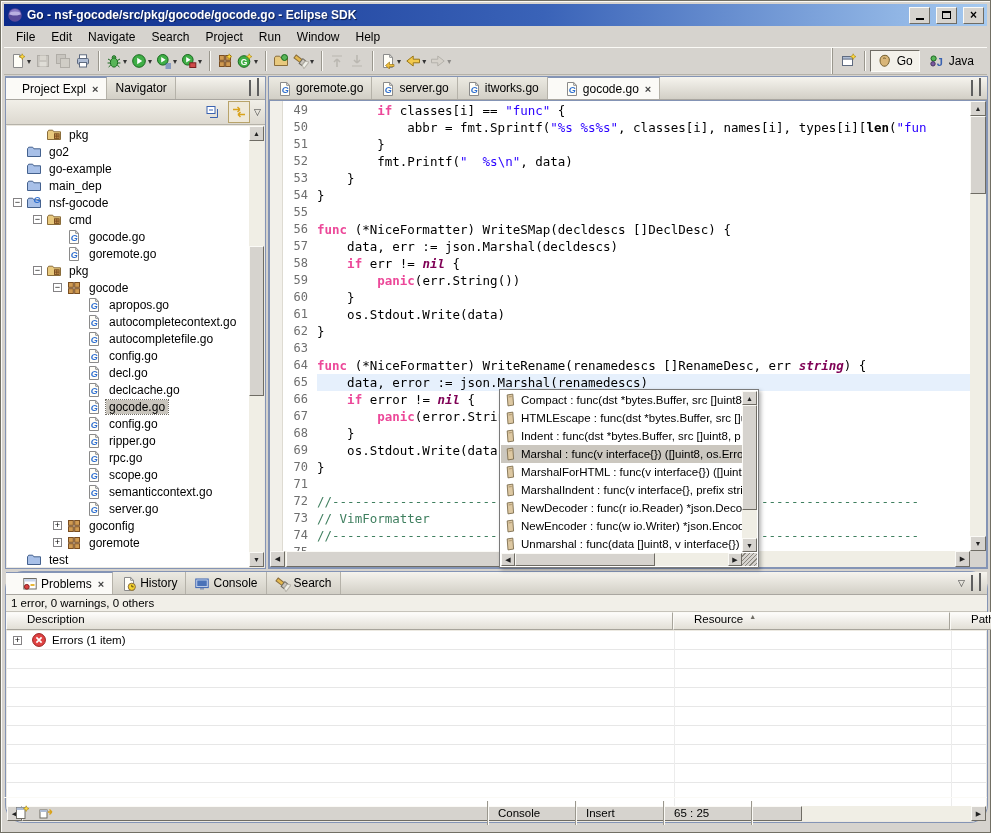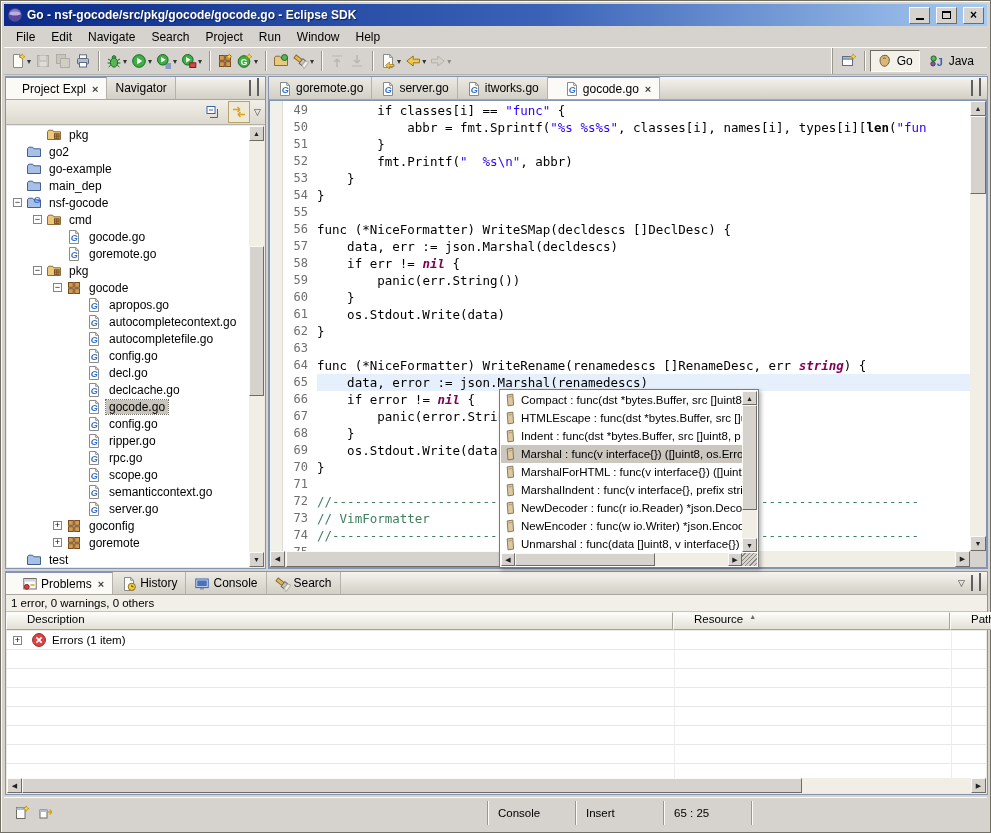--- a/index.html
+++ b/index.html
@@ -59,21 +59,21 @@
   .sb-corner{position:absolute;right:0;bottom:0;width:16px;height:16px;background:#d6d3ce;}
 
   
   .ed-frame{position:absolute;left:0;top:23px;right:0;bottom:0;border:1px solid #8494b5;background:#fff;}
   .ruler{position:absolute;left:0;top:0;width:13px;bottom:16px;background:#f2f0ea;border-right:1px solid #dedbd2;}
   .gutter{position:absolute;left:14px;top:1px;width:29px;bottom:16px;background:#fff;font-family:"DejaVu Sans Mono",monospace;font-size:12px;color:#6e6e6e;text-align:right;}
   .gut-n{height:17px;line-height:17px;padding-right:5px;}
   .code{position:absolute;left:47px;top:1px;right:16px;bottom:16px;overflow:hidden;font-family:"DejaVu Sans Mono",monospace;font-size:12.5px;}
   .cline{height:17px;line-height:17px;white-space:pre;}
   .cline.current{background:#e6f0fc;}
-  .tok-k{color:#000000;font-weight:normal;}
+  .tok-k{color:#ec4899;font-weight:bold;}
   .tok-ki{color:#7f0055;font-weight:bold;font-style:italic;}
   .tok-s{color:#2a00ff;}
   .tok-c{color:#3f7f5f;}
   .tok-b{font-weight:bold;}
 
   
   .popup{position:absolute;left:498px;top:388px;width:260px;height:179px;background:#fff;border:1px solid #7a7a7a;z-index:60;box-shadow:2px 2px 4px rgba(0,0,0,.3);}
   .popup-list{position:absolute;left:1px;top:1px;right:16px;bottom:15px;overflow:hidden;}
   .pitem{display:flex;align-items:center;height:18px;padding-left:2px;font-size:11.5px;white-space:nowrap;}
   .pitem.selected{background:#cbc7bf;}
@@ -737,21 +737,21 @@
           <div class="gut-n">71</div>
           <div class="gut-n">72</div>
           <div class="gut-n">73</div>
           <div class="gut-n">74</div>
           <div class="gut-n">75</div>
         </div>
       <div class="code" id="code">
           <div class="cline"><span>        </span><span class="tok-k">if</span><span> classes[i] == </span><span class="tok-s">"func"</span><span> {</span></div>
           <div class="cline"><span>            abbr = fmt.Sprintf(</span><span class="tok-s">"%s %s%s"</span><span>, classes[i], names[i], types[i][</span><span class="tok-b">len</span><span>(</span><span class="tok-s">"fun</span></div>
           <div class="cline"><span>        }</span></div>
-          <div class="cline"><span>        fmt.Printf(</span><span class="tok-s">"  %s\n"</span><span>, abbr)</span></div>
+          <div class="cline"><span>        fmt.Printf(</span><span class="tok-s">"  %s\n"</span><span>, data)</span></div>
           <div class="cline"><span>    }</span></div>
           <div class="cline"><span>}</span></div>
           <div class="cline"></div>
           <div class="cline"><span class="tok-k">func</span><span> (*NiceFormatter) WriteSMap(decldescs []DeclDesc) {</span></div>
           <div class="cline"><span>    data, err := json.Marshal(decldescs)</span></div>
           <div class="cline"><span>    </span><span class="tok-k">if</span><span> err != </span><span class="tok-ki">nil</span><span> {</span></div>
           <div class="cline"><span>        </span><span class="tok-k">panic</span><span>(err.String())</span></div>
           <div class="cline"><span>    }</span></div>
           <div class="cline"><span>    os.Stdout.Write(data)</span></div>
           <div class="cline"><span>}</span></div>
@@ -873,21 +873,21 @@
       <span class="sb-btn" style="left:0;bottom:0;width:15px;height:14px;">▼</span>
     </div>
     <div class="sb-track" style="left:1px;bottom:1px;height:13px;right:16px;">
       <span class="sb-btn" style="left:0;top:0;height:13px;width:14px;">◀</span>
       <span class="sb-thumb" style="left:14px;top:0;height:13px;width:140px;"></span>
       <span class="sb-btn" style="right:0;top:0;height:13px;width:14px;">▶</span>
     </div>
     <div class="grip"></div>
   </div>
 
-  <div class="part" id="problems" style="left:4px;top:570px;width:983px;height:224px;">
+  <div class="part" id="problems" style="left:4px;top:570px;width:983px;height:252px;border-radius:18px;">
     <div class="part-tabs" id="problems-tabs">
         <span class="tab active">
           <span class="icon" style="width: 15px; height: 15px;">
             <svg width="16" height="16" viewBox="0 0 16 16">
               <rect x="1.8" y="2.5" width="12.4" height="10.5" fill="#fff" stroke="#6f6c64"></rect>
               <rect x="2.3" y="3" width="11.4" height="2.5" fill="#c9d6ec"></rect>
               <circle cx="4.8" cy="10.8" r="2.4" fill="#d94040" stroke="#8a1f1f"></circle>
               <rect x="8.5" y="8" width="4" height="2" fill="#e8b838"></rect>
             </svg>
           </span>

